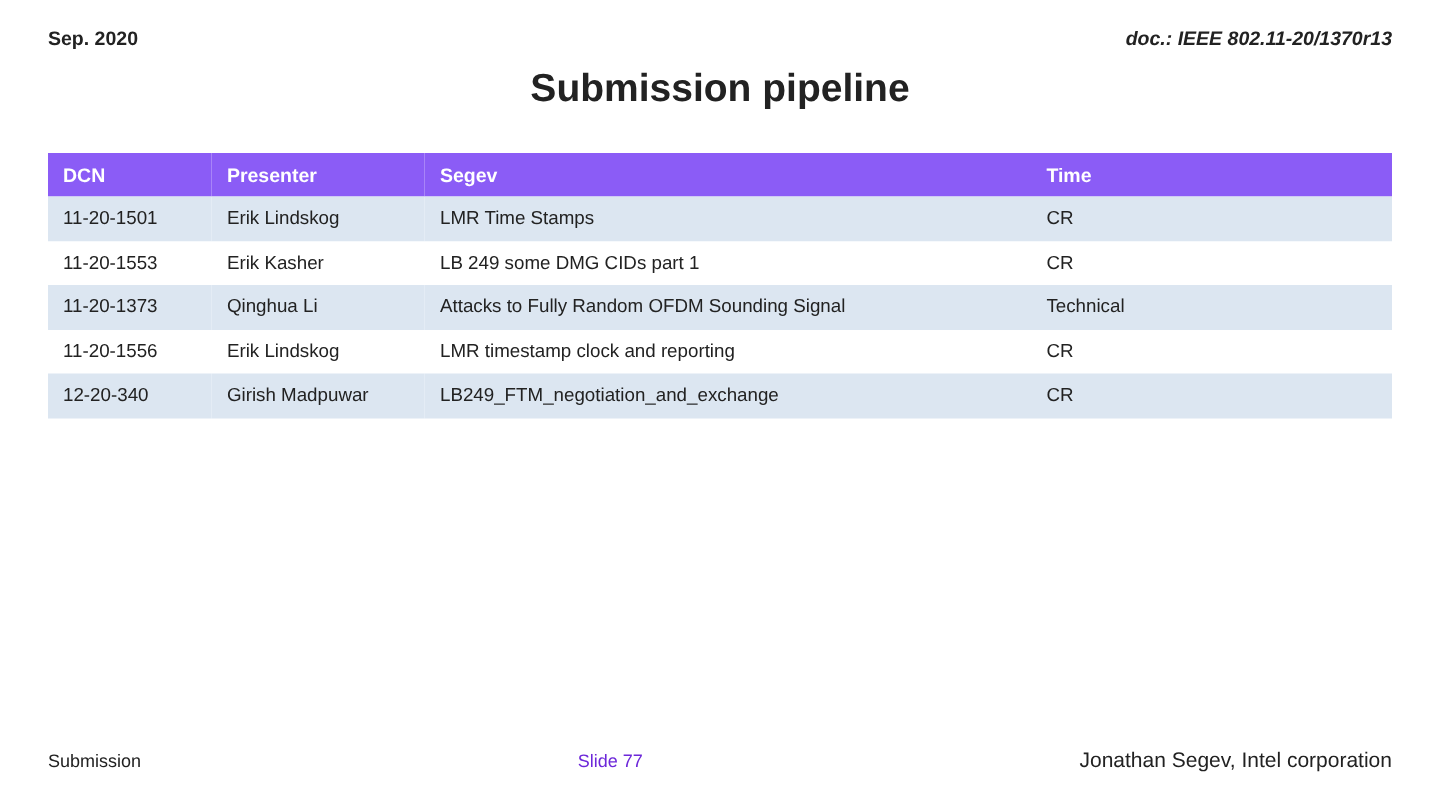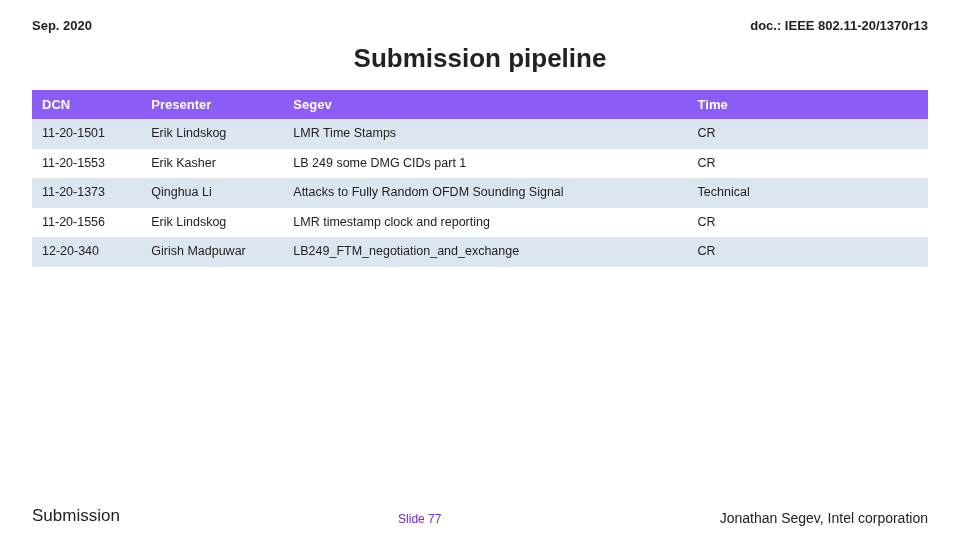--- a/index.html
+++ b/index.html
@@ -9,21 +9,21 @@
       background: #ffffff;
       font-family: Arial, sans-serif;
       font-size: 13px;
       color: #222;
       overflow: hidden;
     }
 
     .page {
       width: 960px;
       height: 540px;
-      padding: 18px 32px 14px 32px;
+      padding: 18px 32px 26px 32px;
       display: flex;
       flex-direction: column;
     }
 
     .header-bar {
       display: flex;
       justify-content: space-between;
       align-items: flex-start;
       margin-bottom: 10px;
     }
@@ -31,28 +31,29 @@
     .header-left {
       font-size: 13px;
       font-weight: bold;
       color: #222;
     }
 
     .header-right {
       font-size: 13px;
       font-weight: bold;
       color: #222;
+      font-style: italic;
     }
 
     .page-title {
       text-align: center;
       font-size: 26px;
       font-weight: bold;
       color: #222;
-      margin-bottom: 16px;
+      margin-bottom: 28px;
     }
 
     .table-container {
       width: 100%;
     }
 
     table {
       width: 100%;
       border-collapse: collapse;
       font-size: 12.5px;
@@ -86,21 +87,21 @@
 
     .footer-bar {
       display: flex;
       justify-content: space-between;
       align-items: flex-end;
       margin-top: auto;
       padding-top: 10px;
     }
 
     .footer-left {
-      font-size: 17px;
+      font-size: 12px;
       color: #222;
     }
 
     .footer-center {
       font-size: 12px;
       color: #6d28d9;
       text-align: center;
     }
 
     .footer-right {

